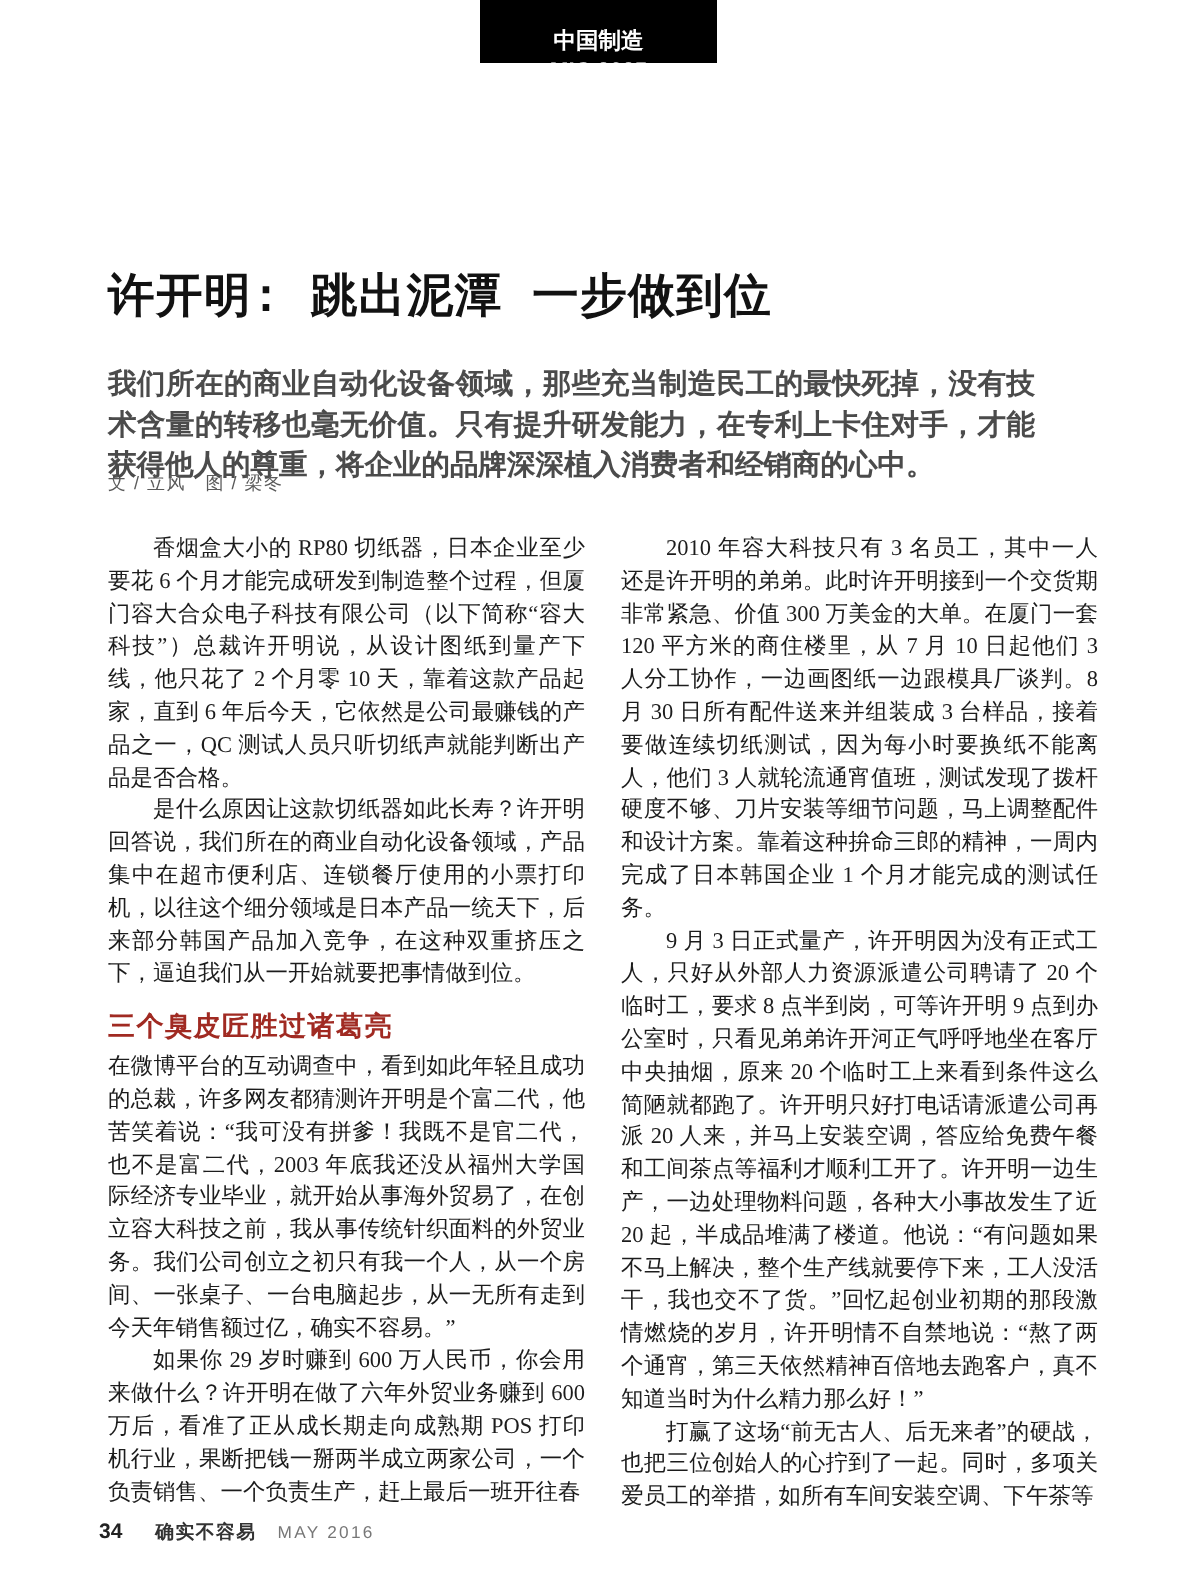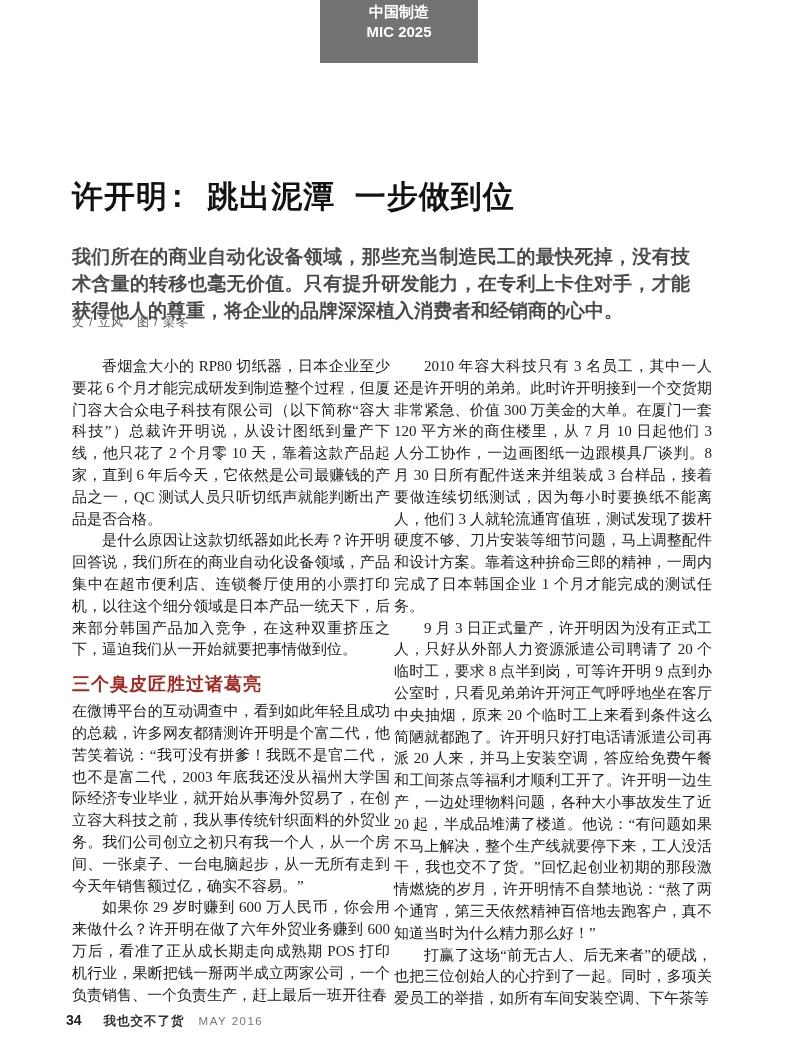--- a/index.html
+++ b/index.html
@@ -16,29 +16,29 @@
     width: 800px;
     height: 1060px;
     background: #ffffff;
   }
   
   .badge {
     position: absolute;
     left: 320px;
     top: 0;
     width: 158px;
-    height: 63px;
-    background: #737373;
+    height: 42px;
+    background: #000000;
     color: #ffffff;
     text-align: center;
     font-family: "Liberation Sans", "DejaVu Sans", sans-serif;
     font-weight: bold;
     font-size: 15px;
     line-height: 20px;
-    padding-top: 2px;
+    padding-top: 18px;
     box-sizing: border-box;
   }
   
   .title {
     position: absolute;
     left: 72px;
     top: 176px;
     width: 660px;
     font-family: Liberation Mono, monospace;
     font-weight: bold;
@@ -70,21 +70,21 @@
     color: #5a5a5a;
     letter-spacing: 1px;
   }
   
   .columns {
     position: absolute;
     left: 72px;
     top: 356px;
     width: 656px;
     display: flex;
-    gap: 4px;
+    gap: 24px;
   }
   .col {
     width: 318px;
     flex: 0 0 318px;
   }
   .body-p {
     margin: 0;
     font-size: 15px;
     line-height: 21.8px;
     color: #1c1c1c;
@@ -154,17 +154,17 @@
     </div>
     <div class="col">
       <p class="body-p indent">2010 年容大科技只有 3 名员工，其中一人还是许开明的弟弟。此时许开明接到一个交货期非常紧急、价值 300 万美金的大单。在厦门一套 120 平方米的商住楼里，从 7 月 10 日起他们 3 人分工协作，一边画图纸一边跟模具厂谈判。8 月 30 日所有配件送来并组装成 3 台样品，接着要做连续切纸测试，因为每小时要换纸不能离人，他们 3 人就轮流通宵值班，测试发现了拨杆硬度不够、刀片安装等细节问题，马上调整配件和设计方案。靠着这种拚命三郎的精神，一周内完成了日本韩国企业 1 个月才能完成的测试任务。</p>
       <p class="body-p indent">9 月 3 日正式量产，许开明因为没有正式工人，只好从外部人力资源派遣公司聘请了 20 个临时工，要求 8 点半到岗，可等许开明 9 点到办公室时，只看见弟弟许开河正气呼呼地坐在客厅中央抽烟，原来 20 个临时工上来看到条件这么简陋就都跑了。许开明只好打电话请派遣公司再派 20 人来，并马上安装空调，答应给免费午餐和工间茶点等福利才顺利工开了。许开明一边生产，一边处理物料问题，各种大小事故发生了近 20 起，半成品堆满了楼道。他说：“有问题如果不马上解决，整个生产线就要停下来，工人没活干，我也交不了货。”回忆起创业初期的那段激情燃烧的岁月，许开明情不自禁地说：“熬了两个通宵，第三天依然精神百倍地去跑客户，真不知道当时为什么精力那么好！”</p>
       <p class="body-p indent">打赢了这场“前无古人、后无来者”的硬战，也把三位创始人的心拧到了一起。同时，多项关爱员工的举措，如所有车间安装空调、下午茶等</p>
     </div>
   </div>
 
   <div class="footer">
     <span class="page-num">34</span>
-    <span class="magazine">我也交不了货</span>
+    <span class="magazine">确实不容易</span>
     <span class="issue">MAY 2016</span>
   </div>
 
 </div>
 
 </body></html>

